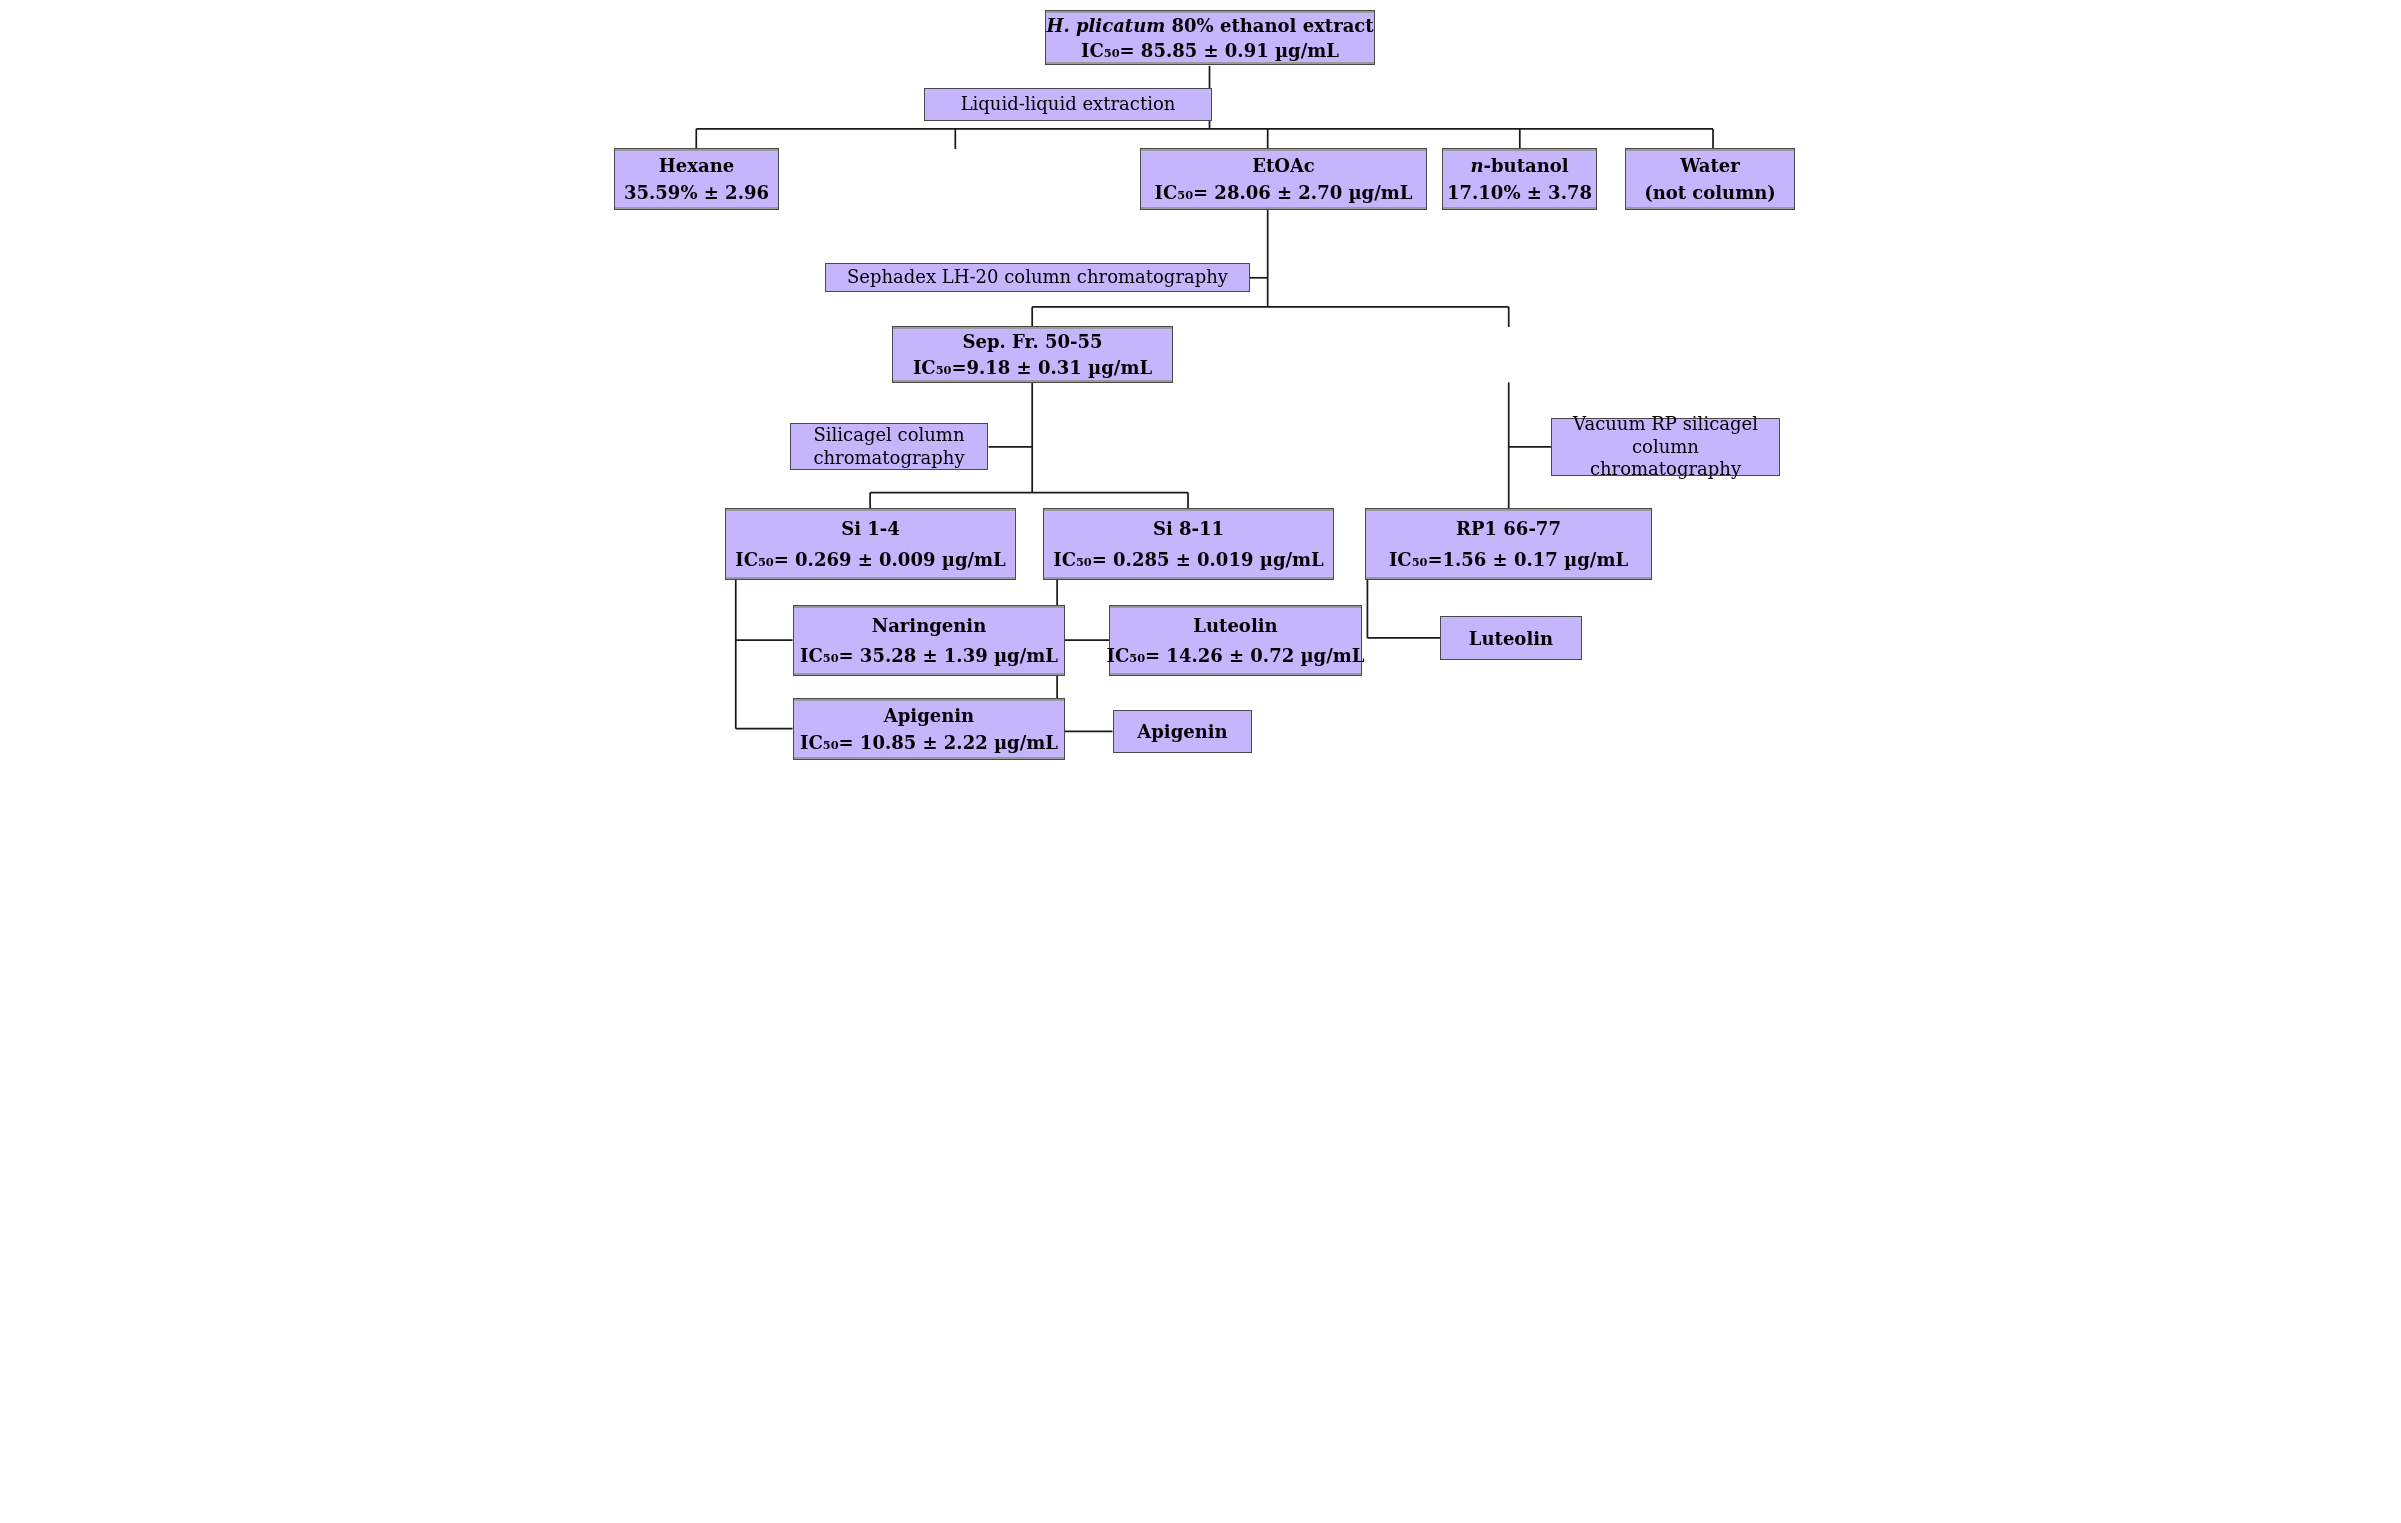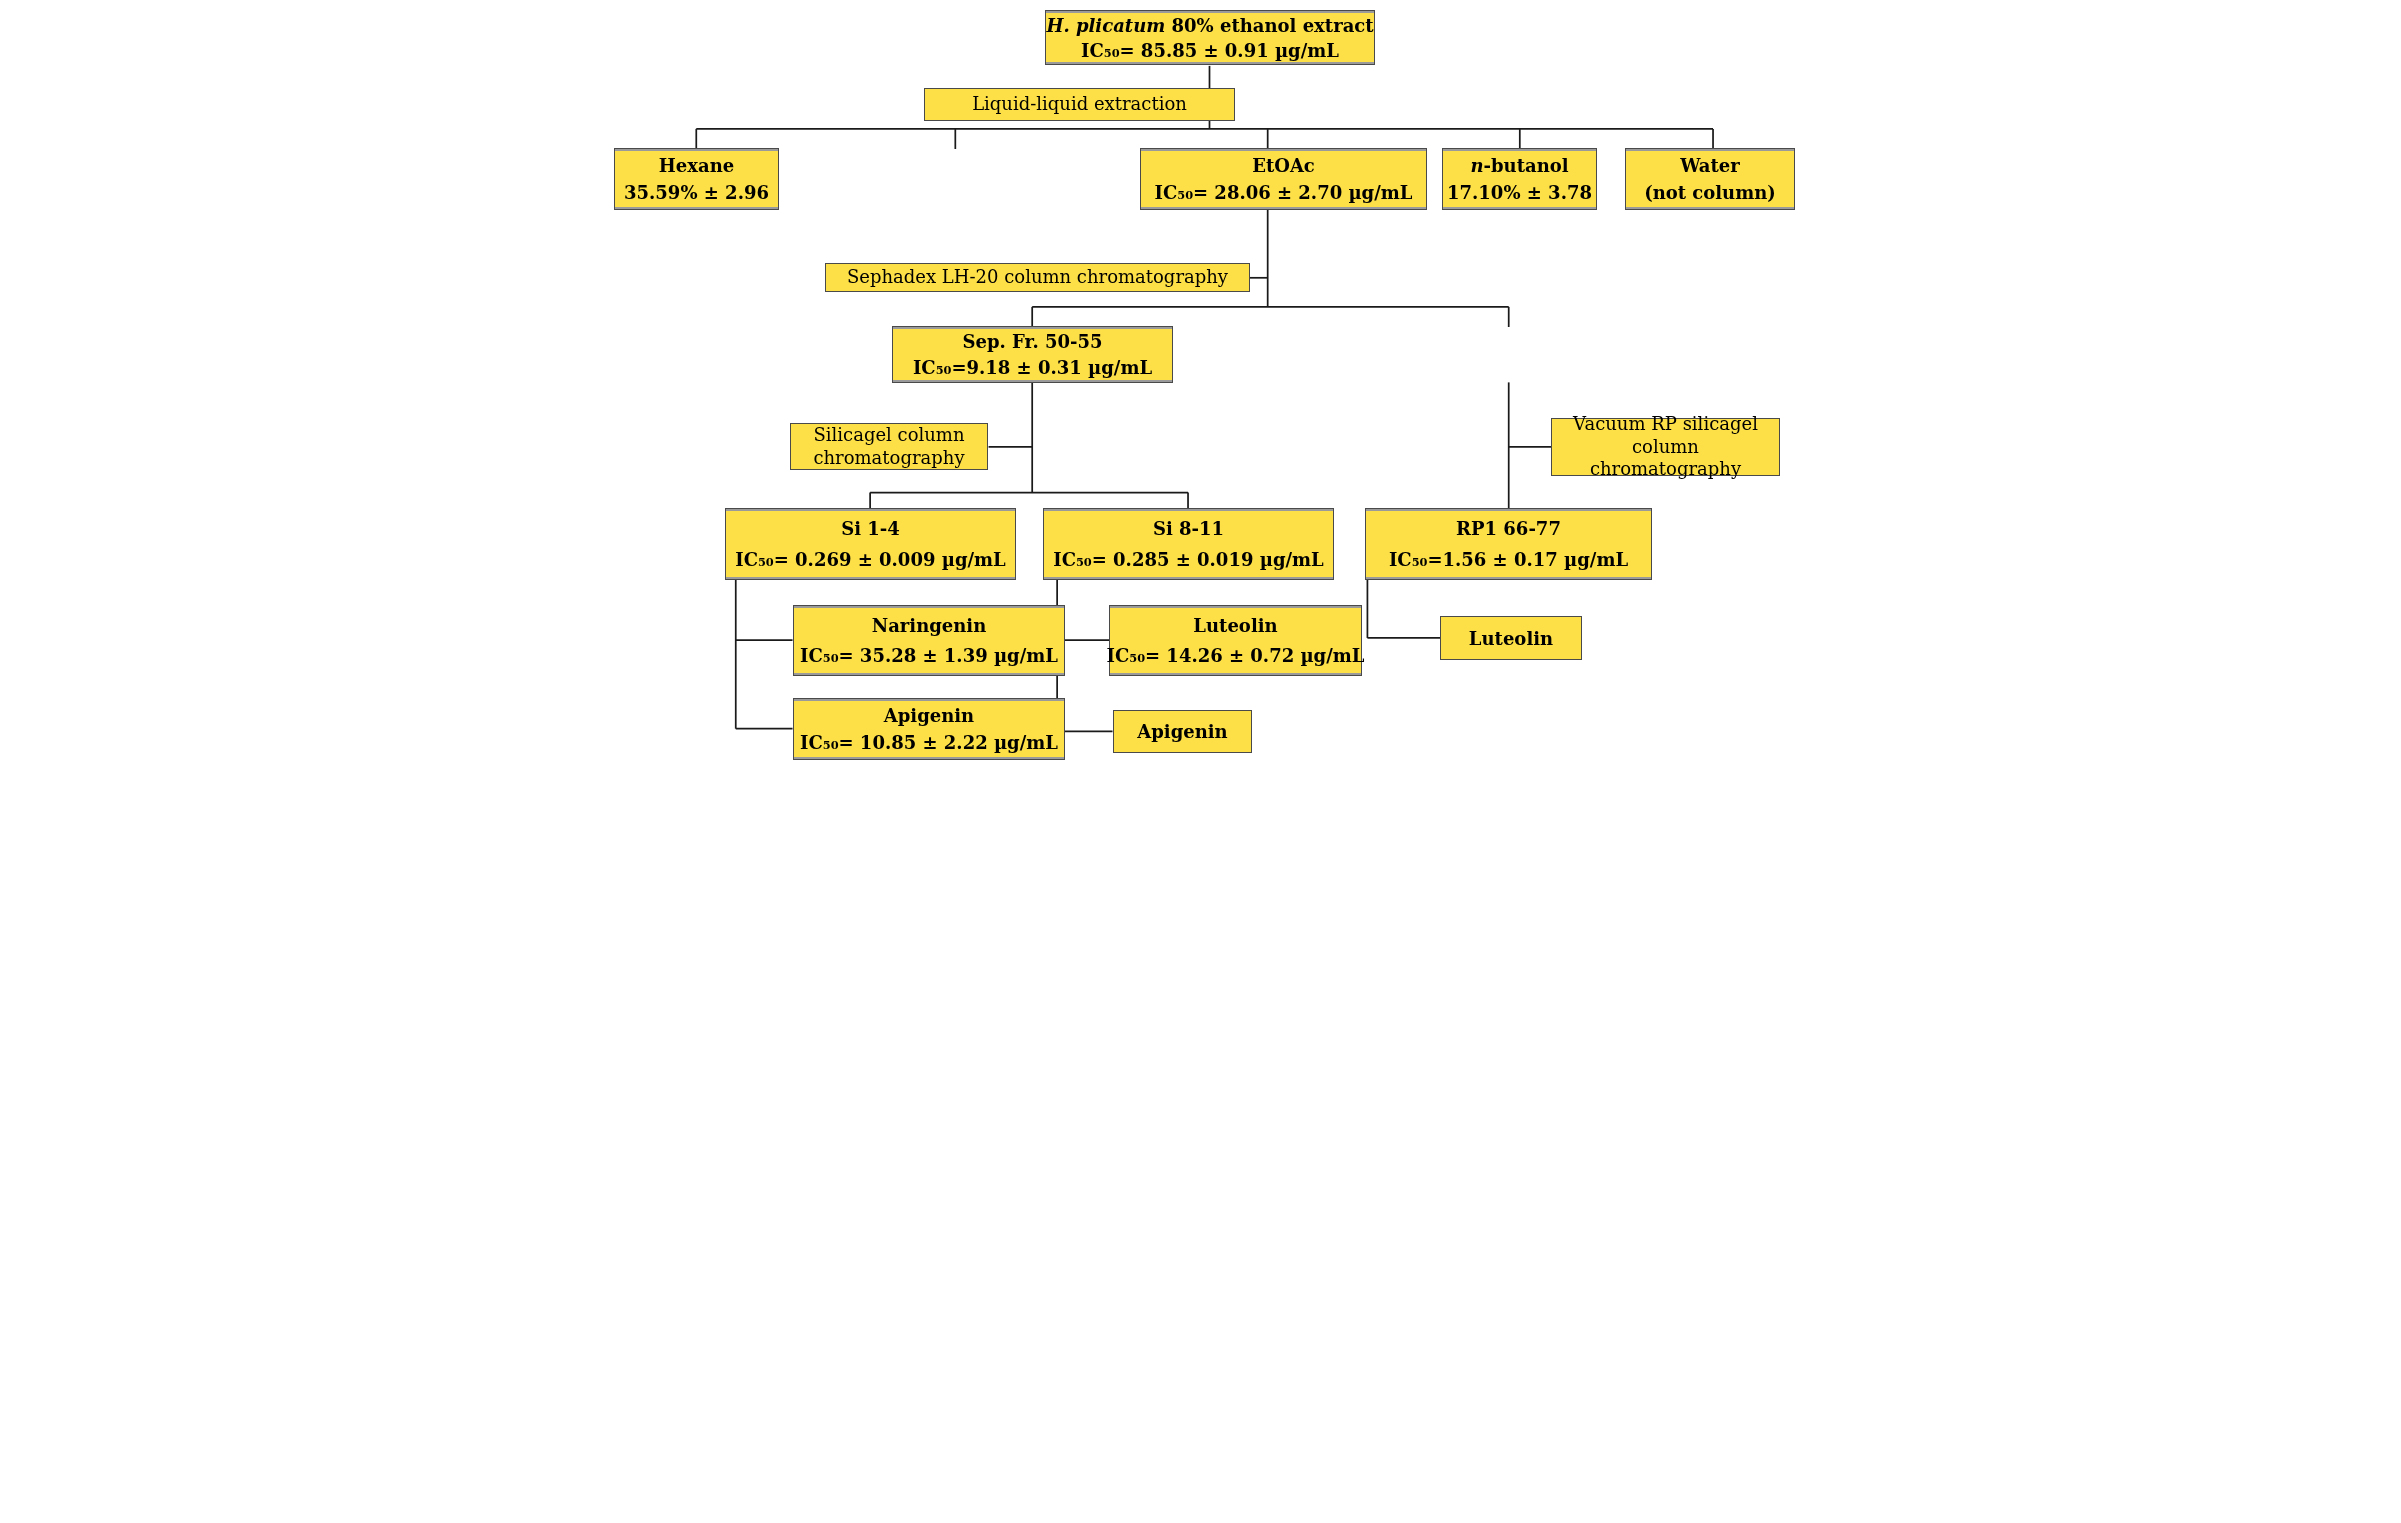--- a/index.html
+++ b/index.html
@@ -8,21 +8,21 @@
     width:1201px;height:762px;
     margin:0 auto;
     background:#ffffff;
     font-family:"DejaVu Serif","Liberation Serif",serif;
     color:#000;
     overflow:hidden;
   }
   svg.wires{position:absolute;left:0;top:0;width:100%;height:100%;}
   .box{
     position:absolute;
-    background:#fde047;
+    background:#c4b5fd;
     border:1.4px solid #4a4a4a;
     display:flex;flex-direction:column;justify-content:space-evenly;align-items:center;
     text-align:center;
     box-sizing:border-box;
     z-index:2;
   }
   .node{
     font-weight:bold;
     font-size:18px;
     box-shadow:inset 0 2.1px 0 #9a9a9a, inset 0 -2.1px 0 #9a9a9a;
@@ -32,21 +32,21 @@
     font-weight:normal;
     font-size:18px;
     line-height:1.25;
     justify-content:center;
     padding:1.4px 4.2px;
   }
   .line{white-space:nowrap;}
   .it{font-style:italic;}
   
   #b-root{left:445px;top:10.4px;width:330px;height:55px;}
-  #b-liquid{left:324px;top:88px;width:311px;height:33px;}
+  #b-liquid{left:324px;top:88px;width:288px;height:33px;}
   #b-hexane{left:14px;top:148px;width:165px;height:62px;}
   #b-ch2cl2{left:213px;top:148px;width:284px;height:62px;}
   #b-etoac{left:524px;top:148px;width:287px;height:62px;margin-left:16px;}
   #b-n_butanol{left:842px;top:148px;width:155px;height:62px;}
   #b-water{left:1025px;top:148px;width:170px;height:62px;}
   #b-sephadex{left:225px;top:263px;width:425px;height:29px;}
   #b-sep_fr_50_55{left:292px;top:326px;width:281px;height:57px;}
   #b-sep_fr_56_80{left:767px;top:326px;width:283px;height:57px;}
   #b-silicagel{left:190px;top:423px;width:198px;height:47px;}
   #b-vacuum_rp{left:951px;top:418px;width:229px;height:58px;}

